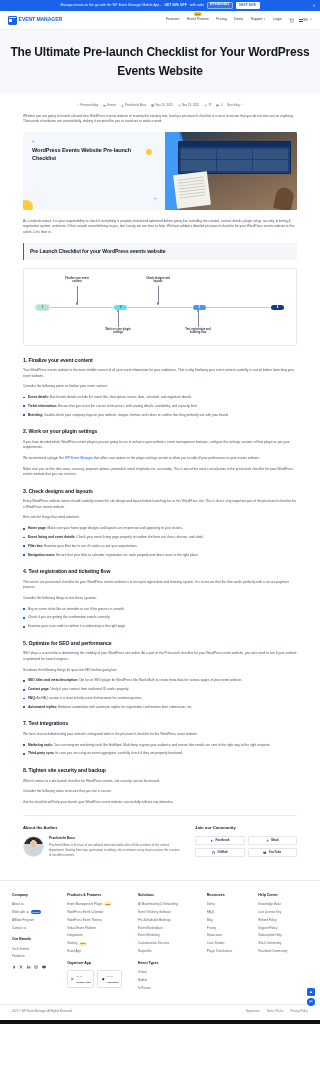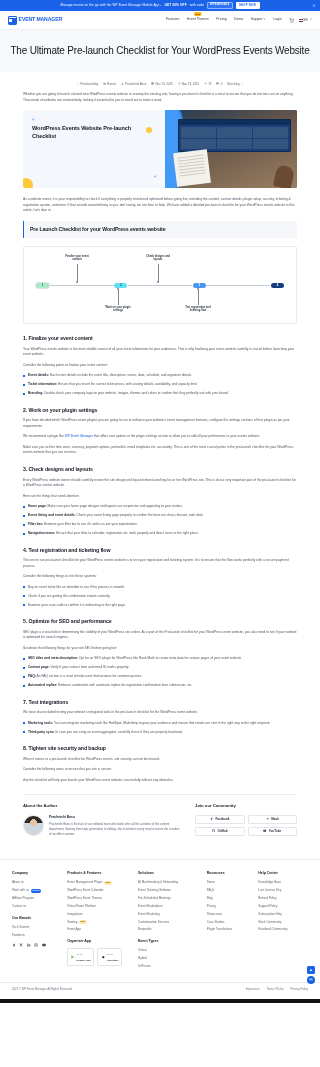--- a/index.html
+++ b/index.html
@@ -32,21 +32,21 @@
   .nav-menu{margin-left:auto;display:flex;align-items:center;gap:7.5px;font-size:3.4px;color:#33404f;}
   .nav-item{position:relative;white-space:nowrap;}
   .nav-badge{position:absolute;top:-5px;left:50%;transform:translateX(-50%);background:#fdb913;color:#5c3b00;font-size:2.1px;font-weight:700;border-radius:4px;padding:.4px 1.6px;letter-spacing:.1px;}
   .caret{font-size:2.4px;margin-left:.8px;color:#6b7785;}
   .nav-right{margin-left:7px;display:flex;align-items:center;gap:5px;}
   .cart-ico{width:5px;height:5px;}
   .lang{display:flex;align-items:center;gap:1px;font-size:3.1px;color:#33404f;}
   .flag{width:4px;height:3px;background:linear-gradient(#b22234 0 33%,#fff 33% 66%,#3c3b6e 66%);border-radius:.3px;display:inline-block;}
   
   .hero{background:#f6f8fb;padding:13px 10px 13px;text-align:center;}
-  .hero h1{font-size:10px;font-weight:400;color:#13181f;letter-spacing:-.2px;text-align:center;}
+  .hero h1{font-size:12px;font-weight:700;color:#13181f;letter-spacing:-.2px;text-align:center;}
   
   .meta{display:flex;align-items:center;justify-content:center;gap:5px;padding:10px 0 6px;font-size:2.9px;color:#5d6874;}
   .meta .mi{display:flex;align-items:center;gap:1.2px;}
   .mico{width:3px;height:3px;display:inline-block;opacity:.75;}
   .wrap{padding:0 23px;}
   
   p.body{font-size:3.25px;color:#4a5561;margin:0 0 5px;line-height:1.72;}
   p.body a, .lnk{color:#1a62e8;}
   .feature-img{margin:7px 0 9px;height:78px;border-radius:2px;overflow:hidden;display:flex;background:#f2f5fa;}
   .fi-left{width:52%;background:#f4f7fb;position:relative;padding:14px 9px;}

